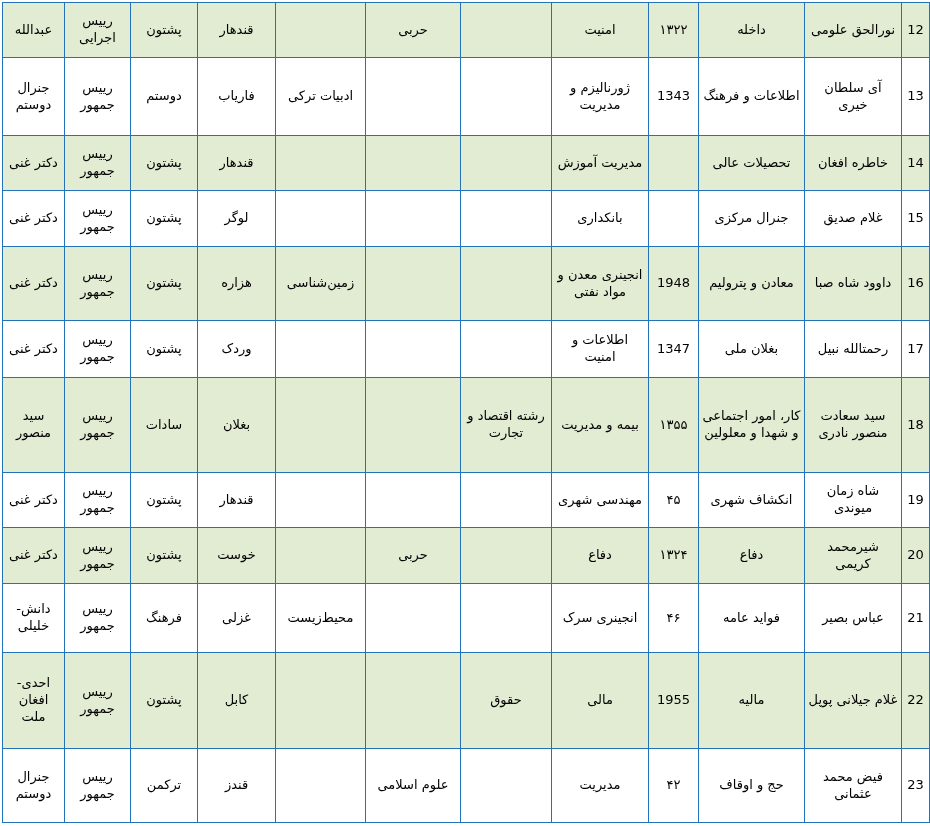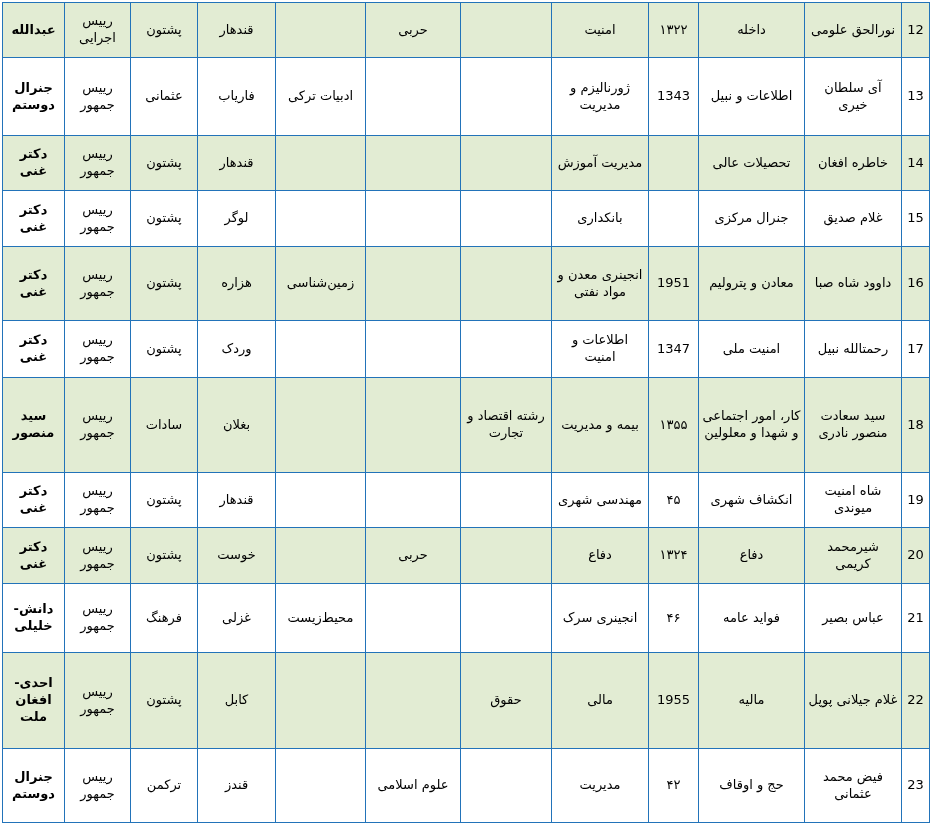--- a/index.html
+++ b/index.html
@@ -38,21 +38,21 @@
     text-align:left;
     padding:0 0 0 2px;
     font-size:15px;
     direction:ltr;
   }
   td.c-year{
     padding:2px 10px;
     word-break:break-all;
     line-height:1.4;
   }
-  td.c-nominator{padding:2px 6px;font-weight:bold;}
+  td.c-nominator{padding:2px 6px;}
   td.c-title{padding:2px 8px;}
   td.c-ethnicity{padding:2px 10px;}
 </style>
 </head>
 <body>
 
 <div class="stage">
   <table class="grid">
     <colgroup>
       <col style="width:28px">
@@ -79,28 +79,28 @@
           <td class="c-edu_c shaded">حربی</td>
           <td class="c-edu_d shaded"></td>
           <td class="c-province shaded">قندهار</td>
           <td class="c-ethnicity shaded">پشتون</td>
           <td class="c-title shaded">رییس اجرایی</td>
           <td class="c-nominator shaded">عبدالله</td>
         </tr>
         <tr style="height: 78px;">
           <td class="c-num">13</td>
           <td class="c-name">آی سلطان خیری</td>
-          <td class="c-ministry">اطلاعات و نبیل</td>
+          <td class="c-ministry">اطلاعات و فرهنگ</td>
           <td class="c-year">1343</td>
           <td class="c-edu_a">ژورنالیزم و مدیریت</td>
           <td class="c-edu_b"></td>
           <td class="c-edu_c"></td>
           <td class="c-edu_d">ادبیات ترکی</td>
           <td class="c-province">فاریاب</td>
-          <td class="c-ethnicity">عثمانی</td>
+          <td class="c-ethnicity">دوستم</td>
           <td class="c-title">رییس جمهور</td>
           <td class="c-nominator">جنرال دوستم</td>
         </tr>
         <tr style="height: 55px;">
           <td class="c-num shaded">14</td>
           <td class="c-name shaded">خاطره افغان</td>
           <td class="c-ministry shaded">تحصیلات عالی</td>
           <td class="c-year shaded"></td>
           <td class="c-edu_a shaded">مدیریت آموزش</td>
           <td class="c-edu_b shaded"></td>
@@ -122,34 +122,34 @@
           <td class="c-edu_d"></td>
           <td class="c-province">لوگر</td>
           <td class="c-ethnicity">پشتون</td>
           <td class="c-title">رییس جمهور</td>
           <td class="c-nominator">دکتر غنی</td>
         </tr>
         <tr style="height: 74px;">
           <td class="c-num shaded">16</td>
           <td class="c-name shaded">داوود شاه صبا</td>
           <td class="c-ministry shaded">معادن و پترولیم</td>
-          <td class="c-year shaded">1951</td>
+          <td class="c-year shaded">1948</td>
           <td class="c-edu_a shaded">انجینری معدن و مواد نفتی</td>
           <td class="c-edu_b shaded"></td>
           <td class="c-edu_c shaded"></td>
           <td class="c-edu_d shaded">زمین‌شناسی</td>
           <td class="c-province shaded">هزاره</td>
           <td class="c-ethnicity shaded">پشتون</td>
           <td class="c-title shaded">رییس جمهور</td>
           <td class="c-nominator shaded">دکتر غنی</td>
         </tr>
         <tr style="height: 57px;">
           <td class="c-num">17</td>
           <td class="c-name">رحمتالله نبیل</td>
-          <td class="c-ministry">امنیت ملی</td>
+          <td class="c-ministry">بغلان ملی</td>
           <td class="c-year">1347</td>
           <td class="c-edu_a">اطلاعات و امنیت</td>
           <td class="c-edu_b"></td>
           <td class="c-edu_c"></td>
           <td class="c-edu_d"></td>
           <td class="c-province">وردک</td>
           <td class="c-ethnicity">پشتون</td>
           <td class="c-title">رییس جمهور</td>
           <td class="c-nominator">دکتر غنی</td>
         </tr>
@@ -162,21 +162,21 @@
           <td class="c-edu_b shaded">رشته اقتصاد و تجارت</td>
           <td class="c-edu_c shaded"></td>
           <td class="c-edu_d shaded"></td>
           <td class="c-province shaded">بغلان</td>
           <td class="c-ethnicity shaded">سادات</td>
           <td class="c-title shaded">رییس جمهور</td>
           <td class="c-nominator shaded">سید منصور</td>
         </tr>
         <tr style="height: 55px;">
           <td class="c-num">19</td>
-          <td class="c-name">شاه امنیت میوندی</td>
+          <td class="c-name">شاه زمان میوندی</td>
           <td class="c-ministry">انکشاف شهری</td>
           <td class="c-year">۴۵</td>
           <td class="c-edu_a">مهندسی شهری</td>
           <td class="c-edu_b"></td>
           <td class="c-edu_c"></td>
           <td class="c-edu_d"></td>
           <td class="c-province">قندهار</td>
           <td class="c-ethnicity">پشتون</td>
           <td class="c-title">رییس جمهور</td>
           <td class="c-nominator">دکتر غنی</td>

